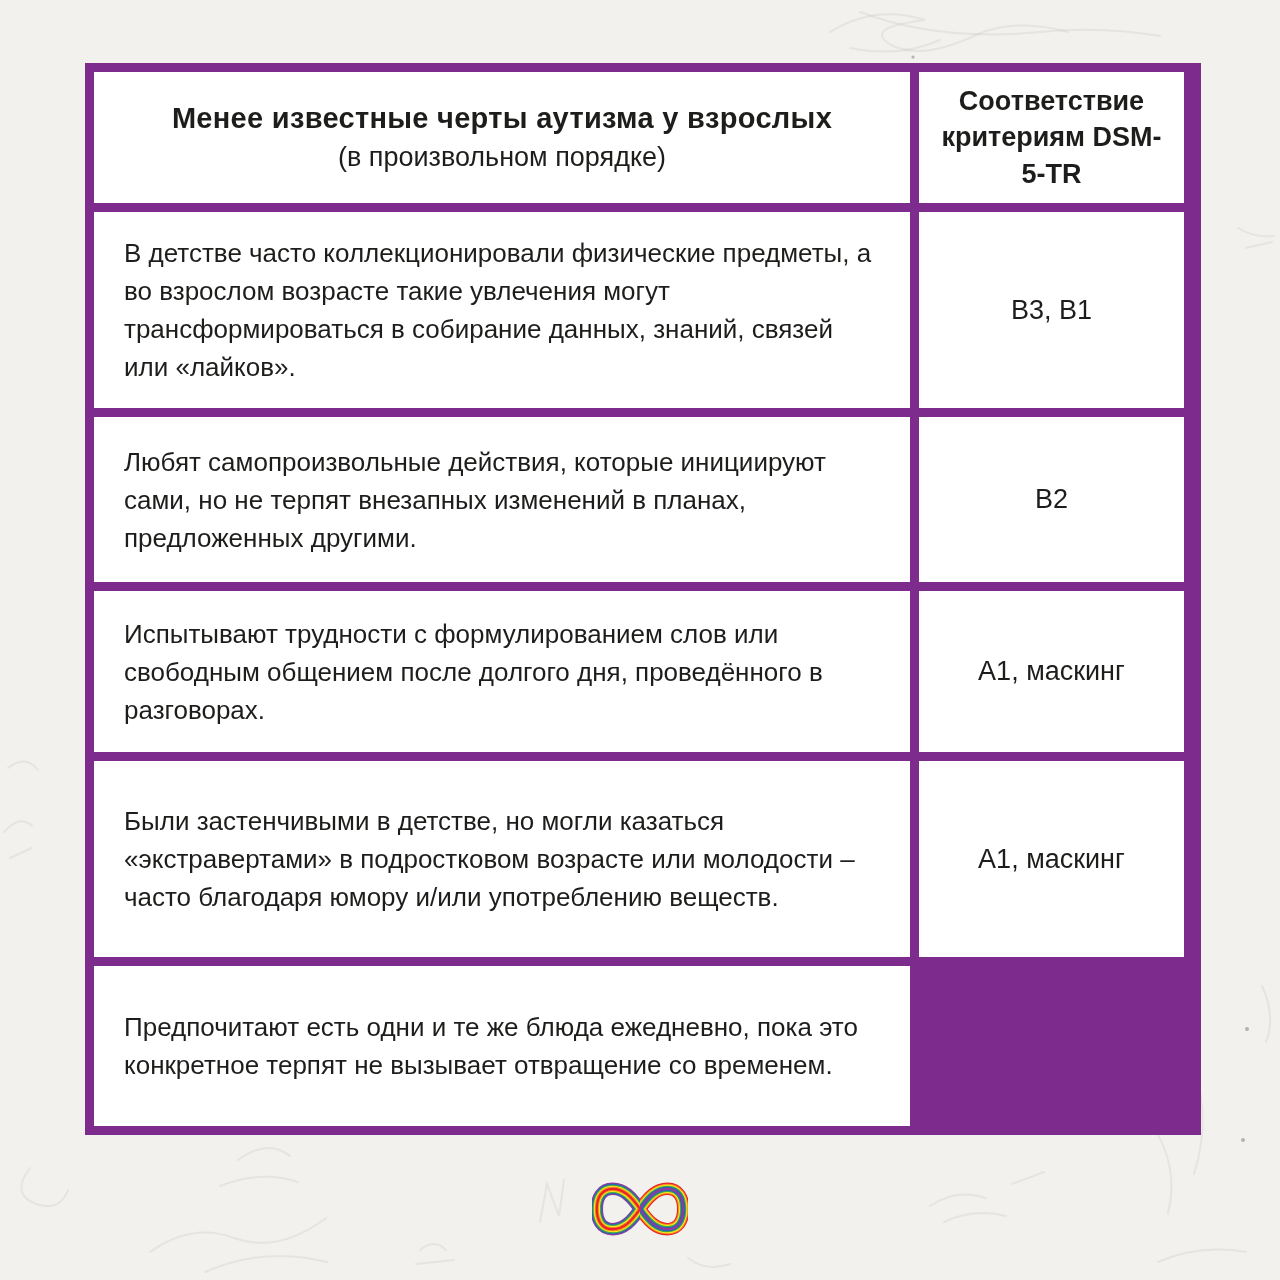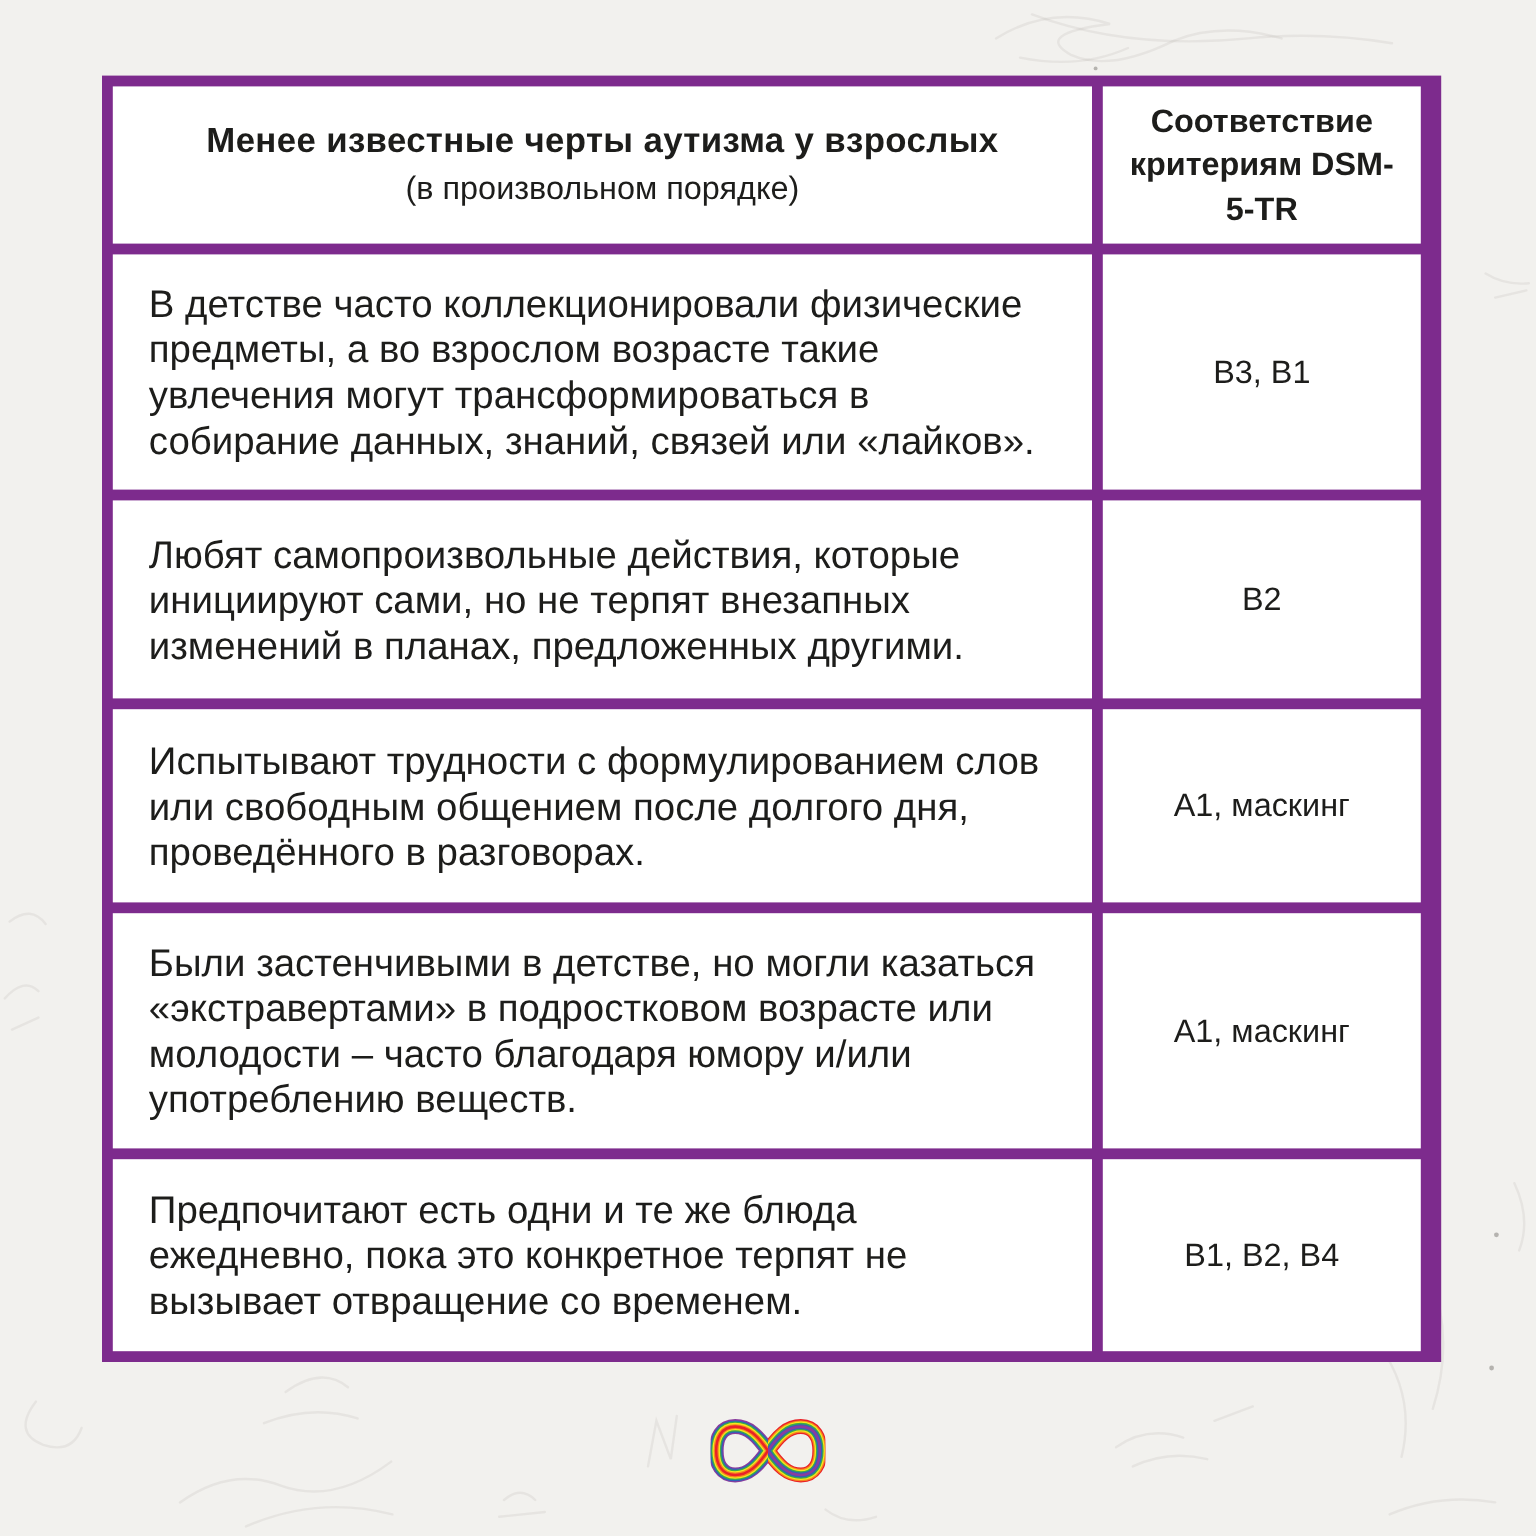--- a/index.html
+++ b/index.html
@@ -62,21 +62,21 @@
     justify-content: center;
     text-align: center;
     font-size: 27px;
     font-weight: bold;
     line-height: 1.35;
     padding: 0 16px;
   }
   .trait-cell {
     justify-content: flex-start;
     text-align: left;
-    font-size: 32px;
+    font-size: 26px;
     line-height: 38px;
     padding: 0 35px 0 30px;
   }
   .criteria-cell {
     justify-content: center;
     text-align: center;
     font-size: 27px;
     padding: 12px 10px;
   }
   .logo-wrap {
@@ -147,21 +147,20 @@
   <div class="cell trait-cell">Любят самопроизвольные действия, которые инициируют сами, но не терпят внезапных изменений в планах, предложенных другими.</div>
   <div class="cell criteria-cell">B2</div>
 
   <div class="cell trait-cell">Испытывают трудности с формулированием слов или свободным общением после долгого дня, проведённого в разговорах.</div>
   <div class="cell criteria-cell">A1, маскинг</div>
 
   <div class="cell trait-cell">Были застенчивыми в детстве, но могли казаться «экстравертами» в подростковом возрасте или молодости – часто благодаря юмору и/или употреблению веществ.</div>
   <div class="cell criteria-cell">A1, маскинг</div>
 
   <div class="cell trait-cell">Предпочитают есть одни и те же блюда ежедневно, пока это конкретное терпят не вызывает отвращение со временем.</div>
-  <div class="cell criteria-cell">B1, B2, B4</div>
 
 </div>
 
 <div class="logo-wrap">
   <svg width="96" height="66" viewBox="0 0 100 66" xmlns="http://www.w3.org/2000/svg">
     <defs>
       <path id="inf" d="M50,33 C41,20 33,12 21.5,12 C9.5,12 5,22 5,33 C5,44 9.5,54 21.5,54 C33,54 41,46 50,33 C59,20 67,12 78.5,12 C90.5,12 95,22 95,33 C95,44 90.5,54 78.5,54 C67,54 59,46 50,33"></path>
       <clipPath id="clip-left">
           <rect x="0" y="0" width="50" height="66"></rect>
         </clipPath>

